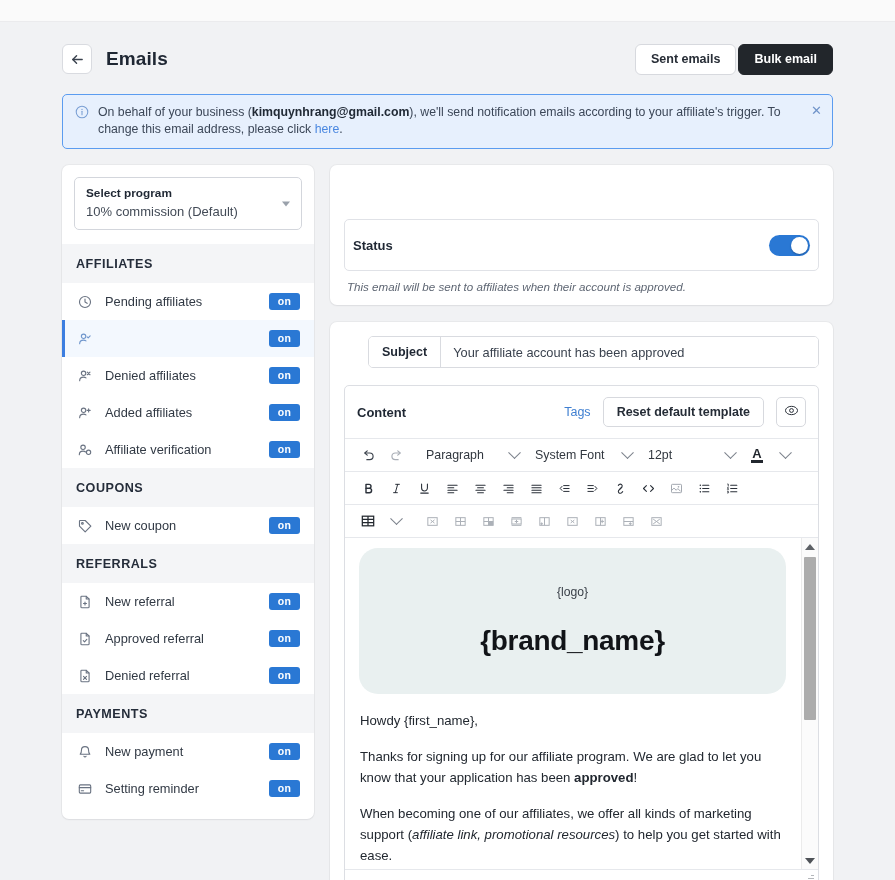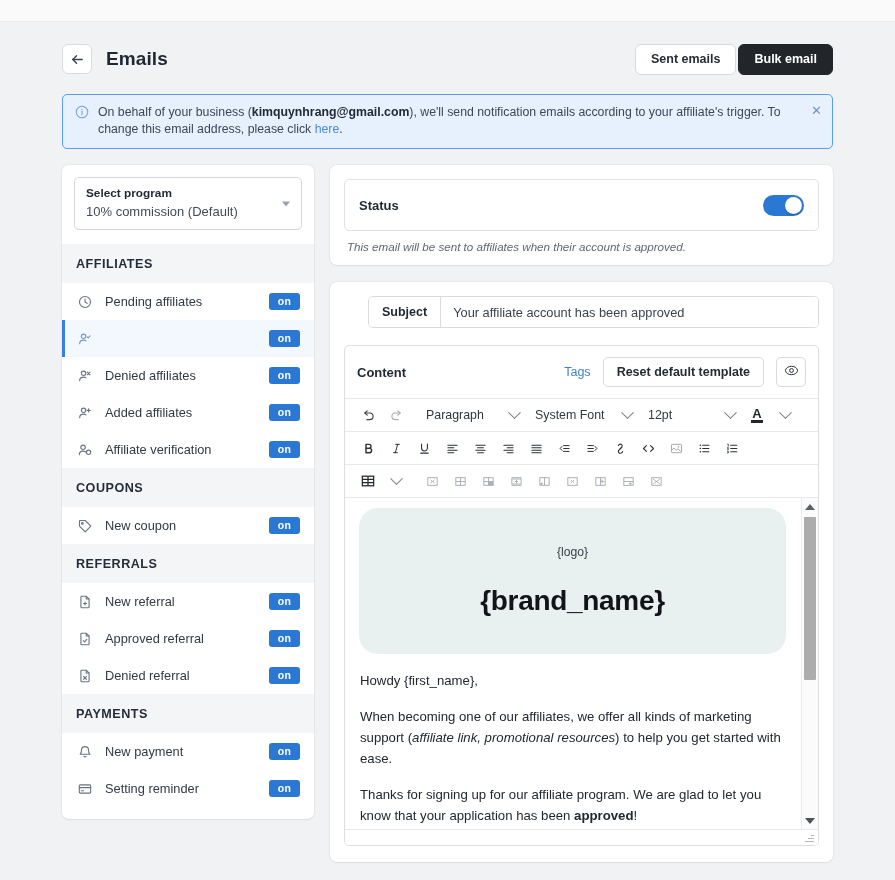--- a/index.html
+++ b/index.html
@@ -234,21 +234,22 @@
     box-shadow: 0 0 0 1px rgba(0,0,0,.035), 0 1px 2px rgba(16,24,40,.05);
   }
   .status-card { padding: 14px 14px 10px 14px; }
   .status-box {
     border: 1px solid #e0e2e7;
     border-radius: 5px;
     height: 52px;
     display: flex;
     align-items: center;
     justify-content: space-between;
-    padding: 0 14px;
+    padding: 0 8px;
+    margin-top: 40px;
   }
   .status-label {
     font-size: 13px;
     font-weight: 700;
     color: #1f2733;
   }
   .toggle {
     width: 41px; height: 21px;
     border-radius: 11px;
     background: #2a78d4;
@@ -931,22 +932,22 @@
             </div>
 
             <div class="preview">
               <div class="preview-inner">
                 <div class="brand-block">
                   <div class="logo-token">{logo}</div>
                   <div class="brand-name">{brand_name}</div>
                 </div>
                 <div class="body-text" id="email-body">
                     <p><span>Howdy {first_name},</span></p>
+                    <p><span>Thanks for signing up for our affiliate program. We are glad to let you know that your application has been </span><b>approved</b><span>!</span></p>
                     <p><span>When becoming one of our affiliates, we offer all kinds of marketing support (</span><i>affiliate link, promotional resources</i><span>) to help you get started with ease.</span></p>
-                    <p><span>Thanks for signing up for our affiliate program. We are glad to let you know that your application has been </span><b>approved</b><span>!</span></p>
                   </div>
               </div>
               <div class="sb">
                 <div class="sb-arrow up">
                     <span class="tri-up"></span>
                   </div>
                 <div class="sb-thumb"></div>
                 <div class="sb-arrow down">
                     <span class="tri-down"></span>
                   </div>

